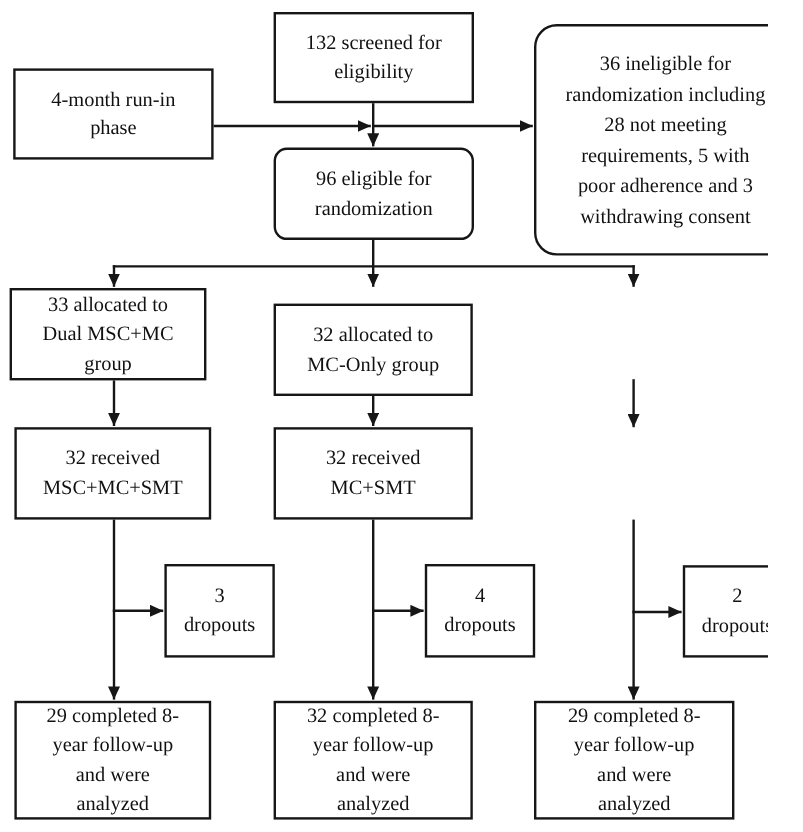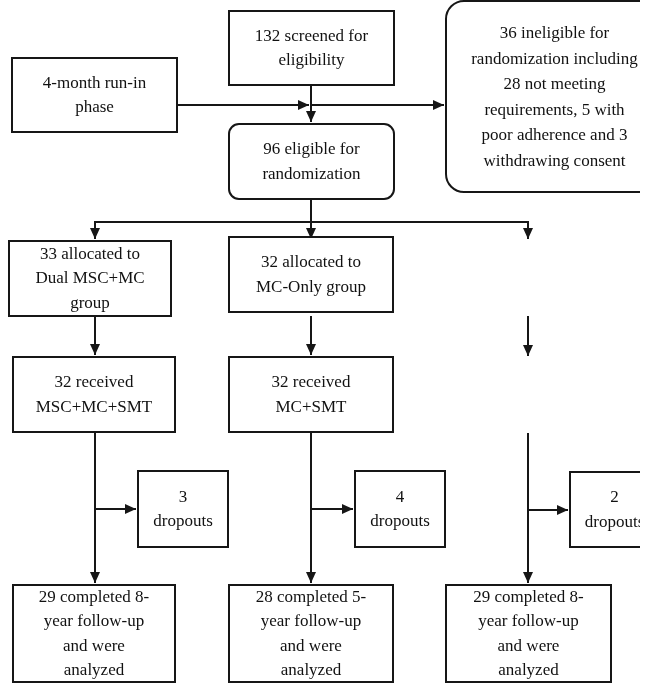--- a/index.html
+++ b/index.html
@@ -26,25 +26,25 @@
     display: flex;
     align-items: center;
     justify-content: center;
     text-align: center;
     white-space: pre-line;
     font-size: 17px;
     line-height: 1.42;
     padding: 2px 5px;
   }
   #n-screened   { left:228px; top:10px;  width:167px; height:76px; }
-  #n-ineligible { left:445px; top:0;   width:219px; height:193px; line-height:1.5;border-radius:19px; }
+  #n-ineligible { left:445px; top:20px;   width:219px; height:193px; line-height:1.5;border-radius:19px; }
   #n-runin      { left:11px;  top:57px;  width:167px; height:76px; }
   #n-eligible   { left:228px; top:123px; width:167px; height:77px;border-radius:11px; }
   #n-alloc1     { left:8px;  top:240px; width:164px; height:77px; }
-  #n-alloc2     { left:228px; top:236px; width:166px; height:77px; }
+  #n-alloc2     { left:228px; top:253px; width:166px; height:77px; }
   #n-alloc3     { left:445px; top:240px; width:167px; height:77px; }
   #n-recv1      { left:12px;  top:356px; width:164px; height:77px; }
   #n-recv2      { left:228px; top:356px; width:166px; height:77px; }
   #n-recv3      { left:445px; top:357px; width:167px; height:77px; }
   #n-drop1      { left:137px; top:470px; width:92px;  height:78px; }
   #n-drop2      { left:354px; top:470px; width:92px;  height:78px; }
   #n-drop3      { left:569px; top:471px; width:91px;  height:77px; }
   #n-comp1      { left:12px;  top:584px; width:164px; height:99px; }
   #n-comp2      { left:228px; top:584px; width:166px; height:99px; }
   #n-comp3      { left:445px; top:584px; width:167px; height:99px; }
@@ -108,21 +108,21 @@
 dropouts</div>
   <div class="node" id="n-drop2">4
 dropouts</div>
   <div class="node" id="n-drop3">2
 dropouts</div>
 
   <div class="node" id="n-comp1">29 completed 8-
 year follow-up
 and were
 analyzed</div>
-  <div class="node" id="n-comp2">28 completed 5-
+  <div class="node" id="n-comp2">32 completed 8-
 year follow-up
 and were
 analyzed</div>
   <div class="node" id="n-comp3">29 completed 8-
 year follow-up
 and were
 analyzed</div>
 
 </div>
 

